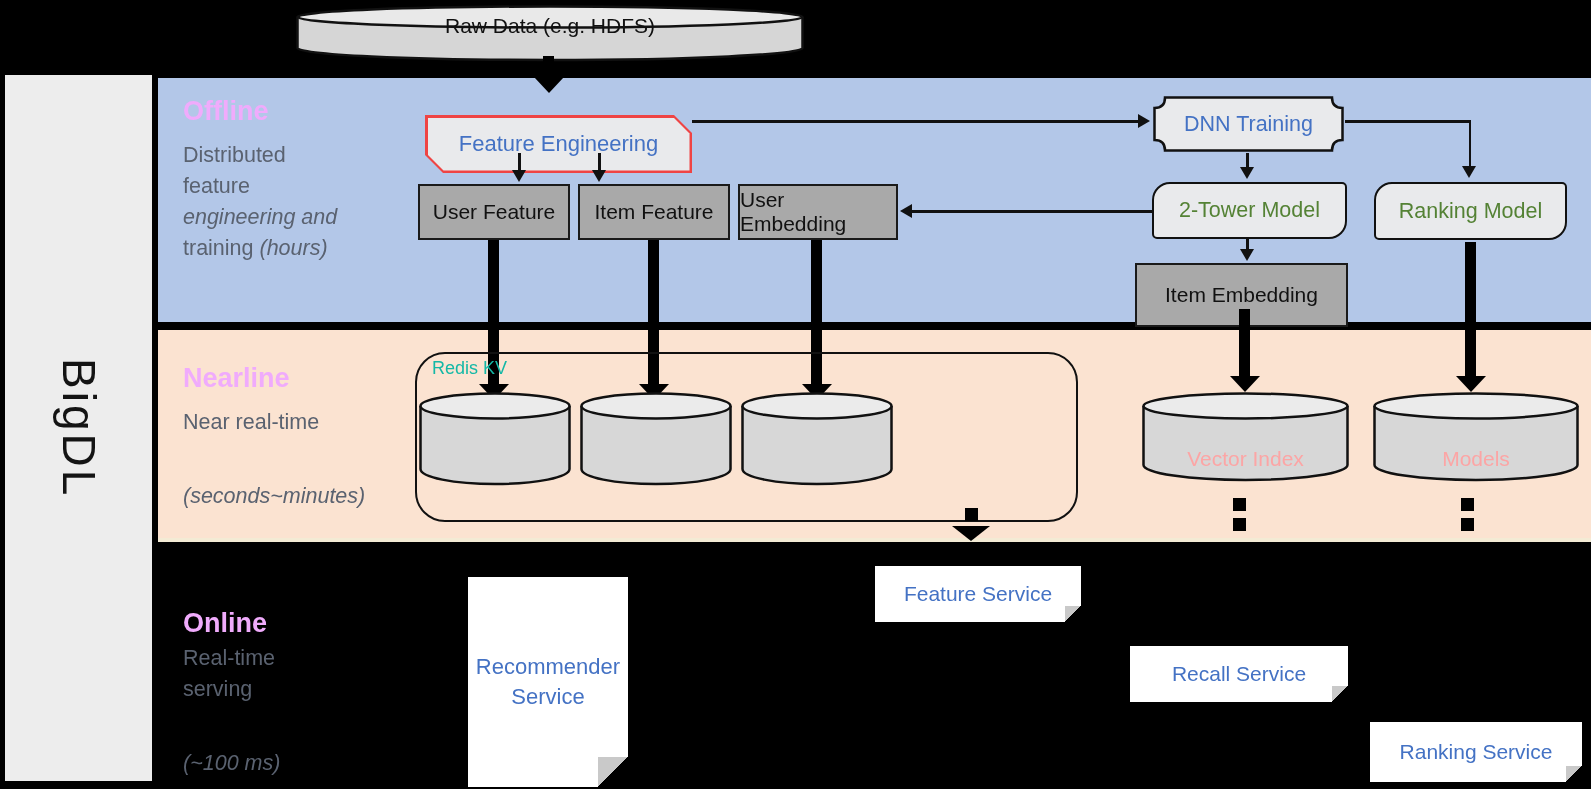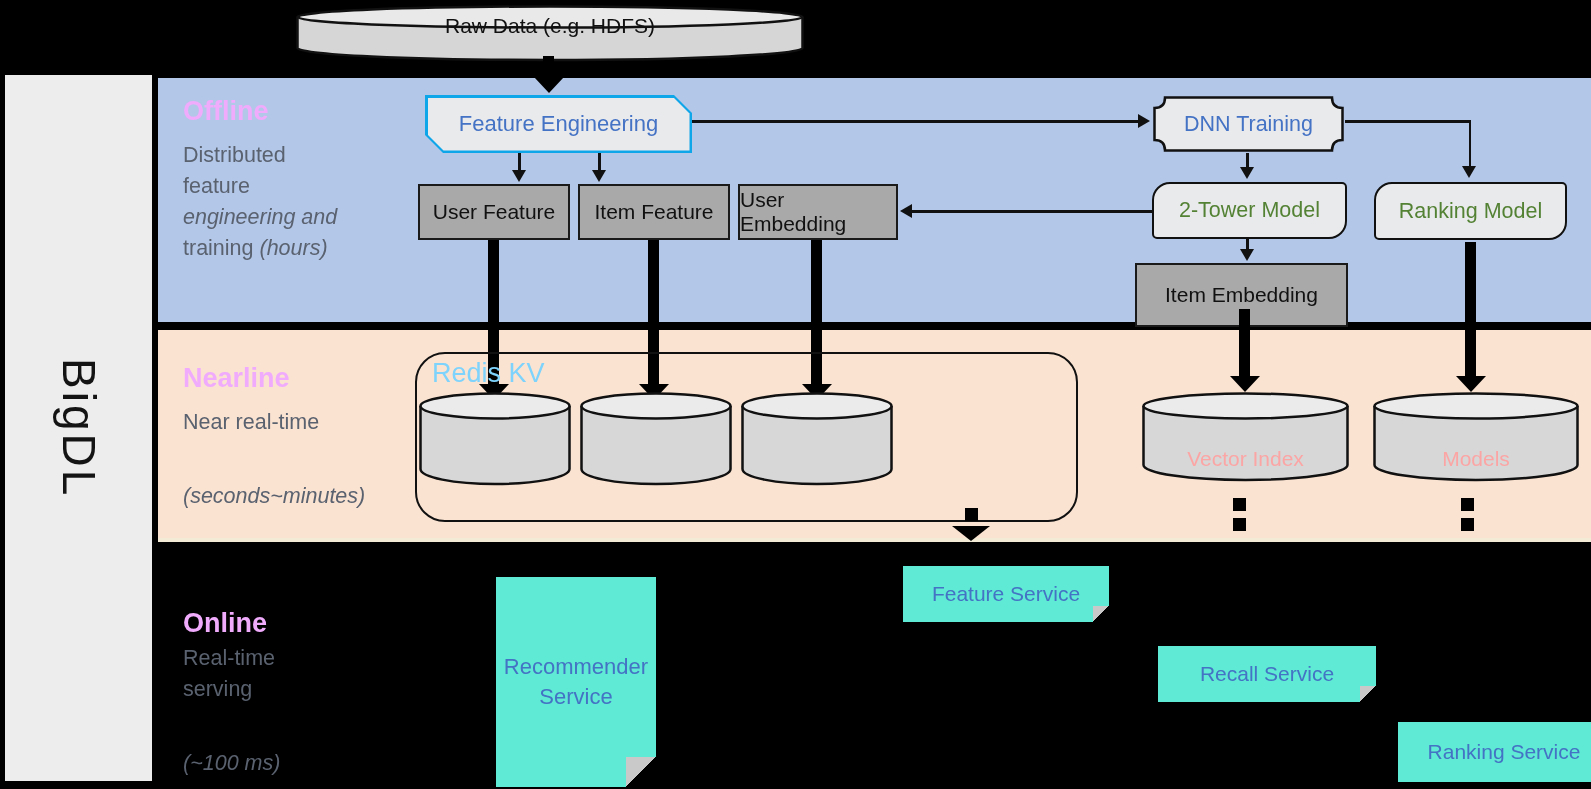--- a/index.html
+++ b/index.html
@@ -19,49 +19,49 @@
   .sec-title{font-size:27px;font-weight:bold;color:#f0abfc;}
   .sec-desc{font-size:21.5px;color:#5a6270;line-height:31px;}
   .sec-desc .ital{font-style:italic;margin-top:43px;}
 
   
   .gray-node{background:#a9a9a9;border:2.5px solid #1a1a1a;display:flex;align-items:center;
              justify-content:center;font-size:21px;color:#111;box-sizing:border-box;}
   .round-node{background:#e9eaec;border:2.5px solid #111;border-radius:18px 5px 18px 5px;
               display:flex;align-items:center;justify-content:center;font-size:21.5px;
               color:#548235;box-sizing:border-box;}
-  .snip-outer{background:#0ea5e9;clip-path:polygon(0 0,calc(100% - 18px) 0,100% 18px,100% 100%,18px 100%,0 calc(100% - 18px));}
+  .snip-outer{background:#ef4444;clip-path:polygon(0 0,calc(100% - 18px) 0,100% 18px,100% 100%,18px 100%,0 calc(100% - 18px));margin-top:20px;}
   .snip-inner{position:absolute;left:2.5px;top:2.5px;right:2.5px;bottom:2.5px;background:#e9eaec;
               clip-path:polygon(0 0,calc(100% - 16px) 0,100% 16px,100% 100%,16px 100%,0 calc(100% - 16px));
               display:flex;align-items:center;justify-content:center;font-size:22px;color:#4472c4;}
   .node-label-overlay{position:absolute;left:0;top:0;width:100%;height:100%;display:flex;
               align-items:center;justify-content:center;font-size:21.5px;color:#4472c4;}
   .cyl-label{position:absolute;left:0;top:9px;width:100%;height:100%;display:flex;align-items:center;
              justify-content:center;padding-top:14px;box-sizing:border-box;font-size:21px;color:#fca5a5;}
 
   
-  .svc{background:#5eead4;display:flex;align-items:center;justify-content:center;text-align:center;
-       font-size:21px;color:#4472c4;line-height:1.35;margin-left:28px;}
+  .svc{background:#ffffff;display:flex;align-items:center;justify-content:center;text-align:center;
+       font-size:21px;color:#4472c4;line-height:1.35;}
   .fold{position:absolute;right:0;bottom:0;background:linear-gradient(135deg,#c9c9c9 49%,#000 49%);}
   .fold16{width:16px;height:16px;}
   .fold30{width:30px;height:30px;}
 
   
   .vline{background:#111;width:2.5px;}
   .hline{background:#111;height:2.5px;}
   .ah-d{width:0;height:0;border-left:7px solid transparent;border-right:7px solid transparent;border-top:12px solid #111;}
   .ah-r{width:0;height:0;border-top:7px solid transparent;border-bottom:7px solid transparent;border-left:12px solid #111;}
   .ah-l{width:0;height:0;border-top:7px solid transparent;border-bottom:7px solid transparent;border-right:12px solid #111;}
   .tshaft{width:11px;background:#000;}
   .th-d{width:0;height:0;border-left:15px solid transparent;border-right:15px solid transparent;border-top:16px solid #000;}
   .th-d-wide{width:0;height:0;border-left:19px solid transparent;border-right:19px solid transparent;border-top:15px solid #000;}
   .dash{width:13px;height:13px;background:#000;}
 
   .redis-box{border:2.5px solid #111;border-radius:30px;box-sizing:border-box;}
-  .redis-label{font-size:27px;color:#7dd3fc;}
+  .redis-label{font-size:18px;color:#14b8a6;}
 </style>
 </head>
 <body>
 
 <div id="stage">
 
   <div class="abs leftbar">
     <span class="bigdl">BigDL</span>
   </div>
   <div class="abs band-off"></div>

